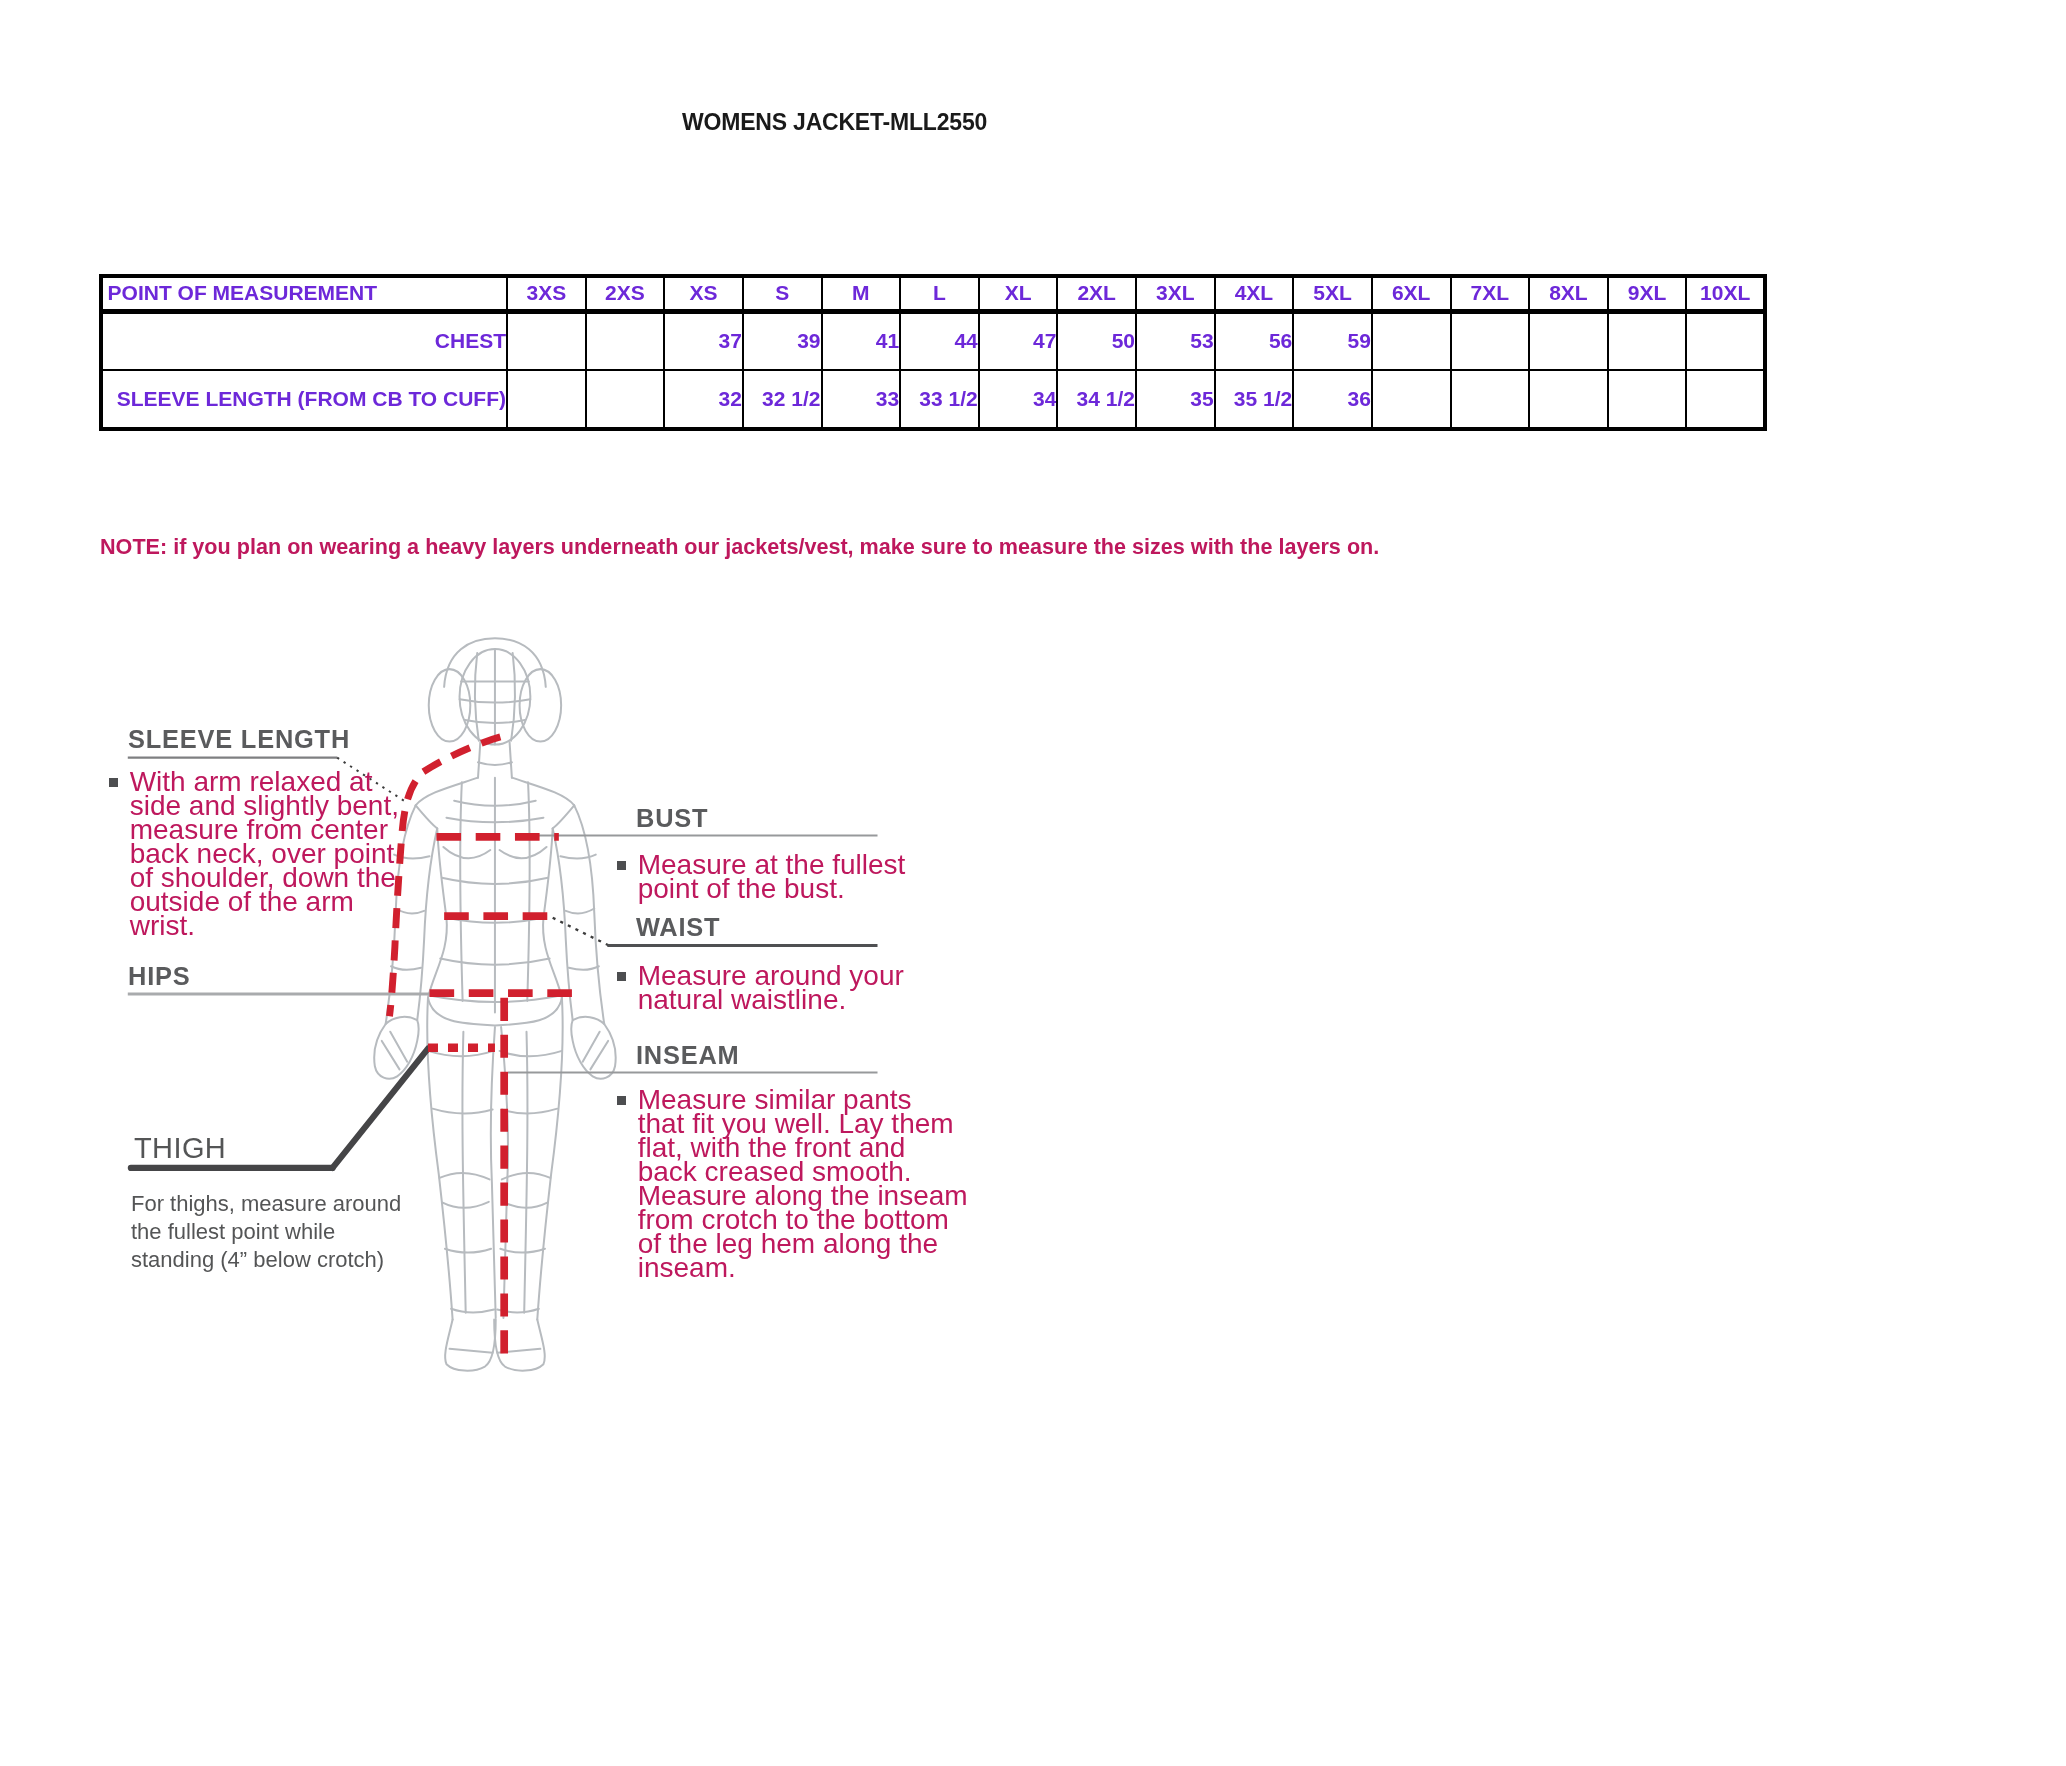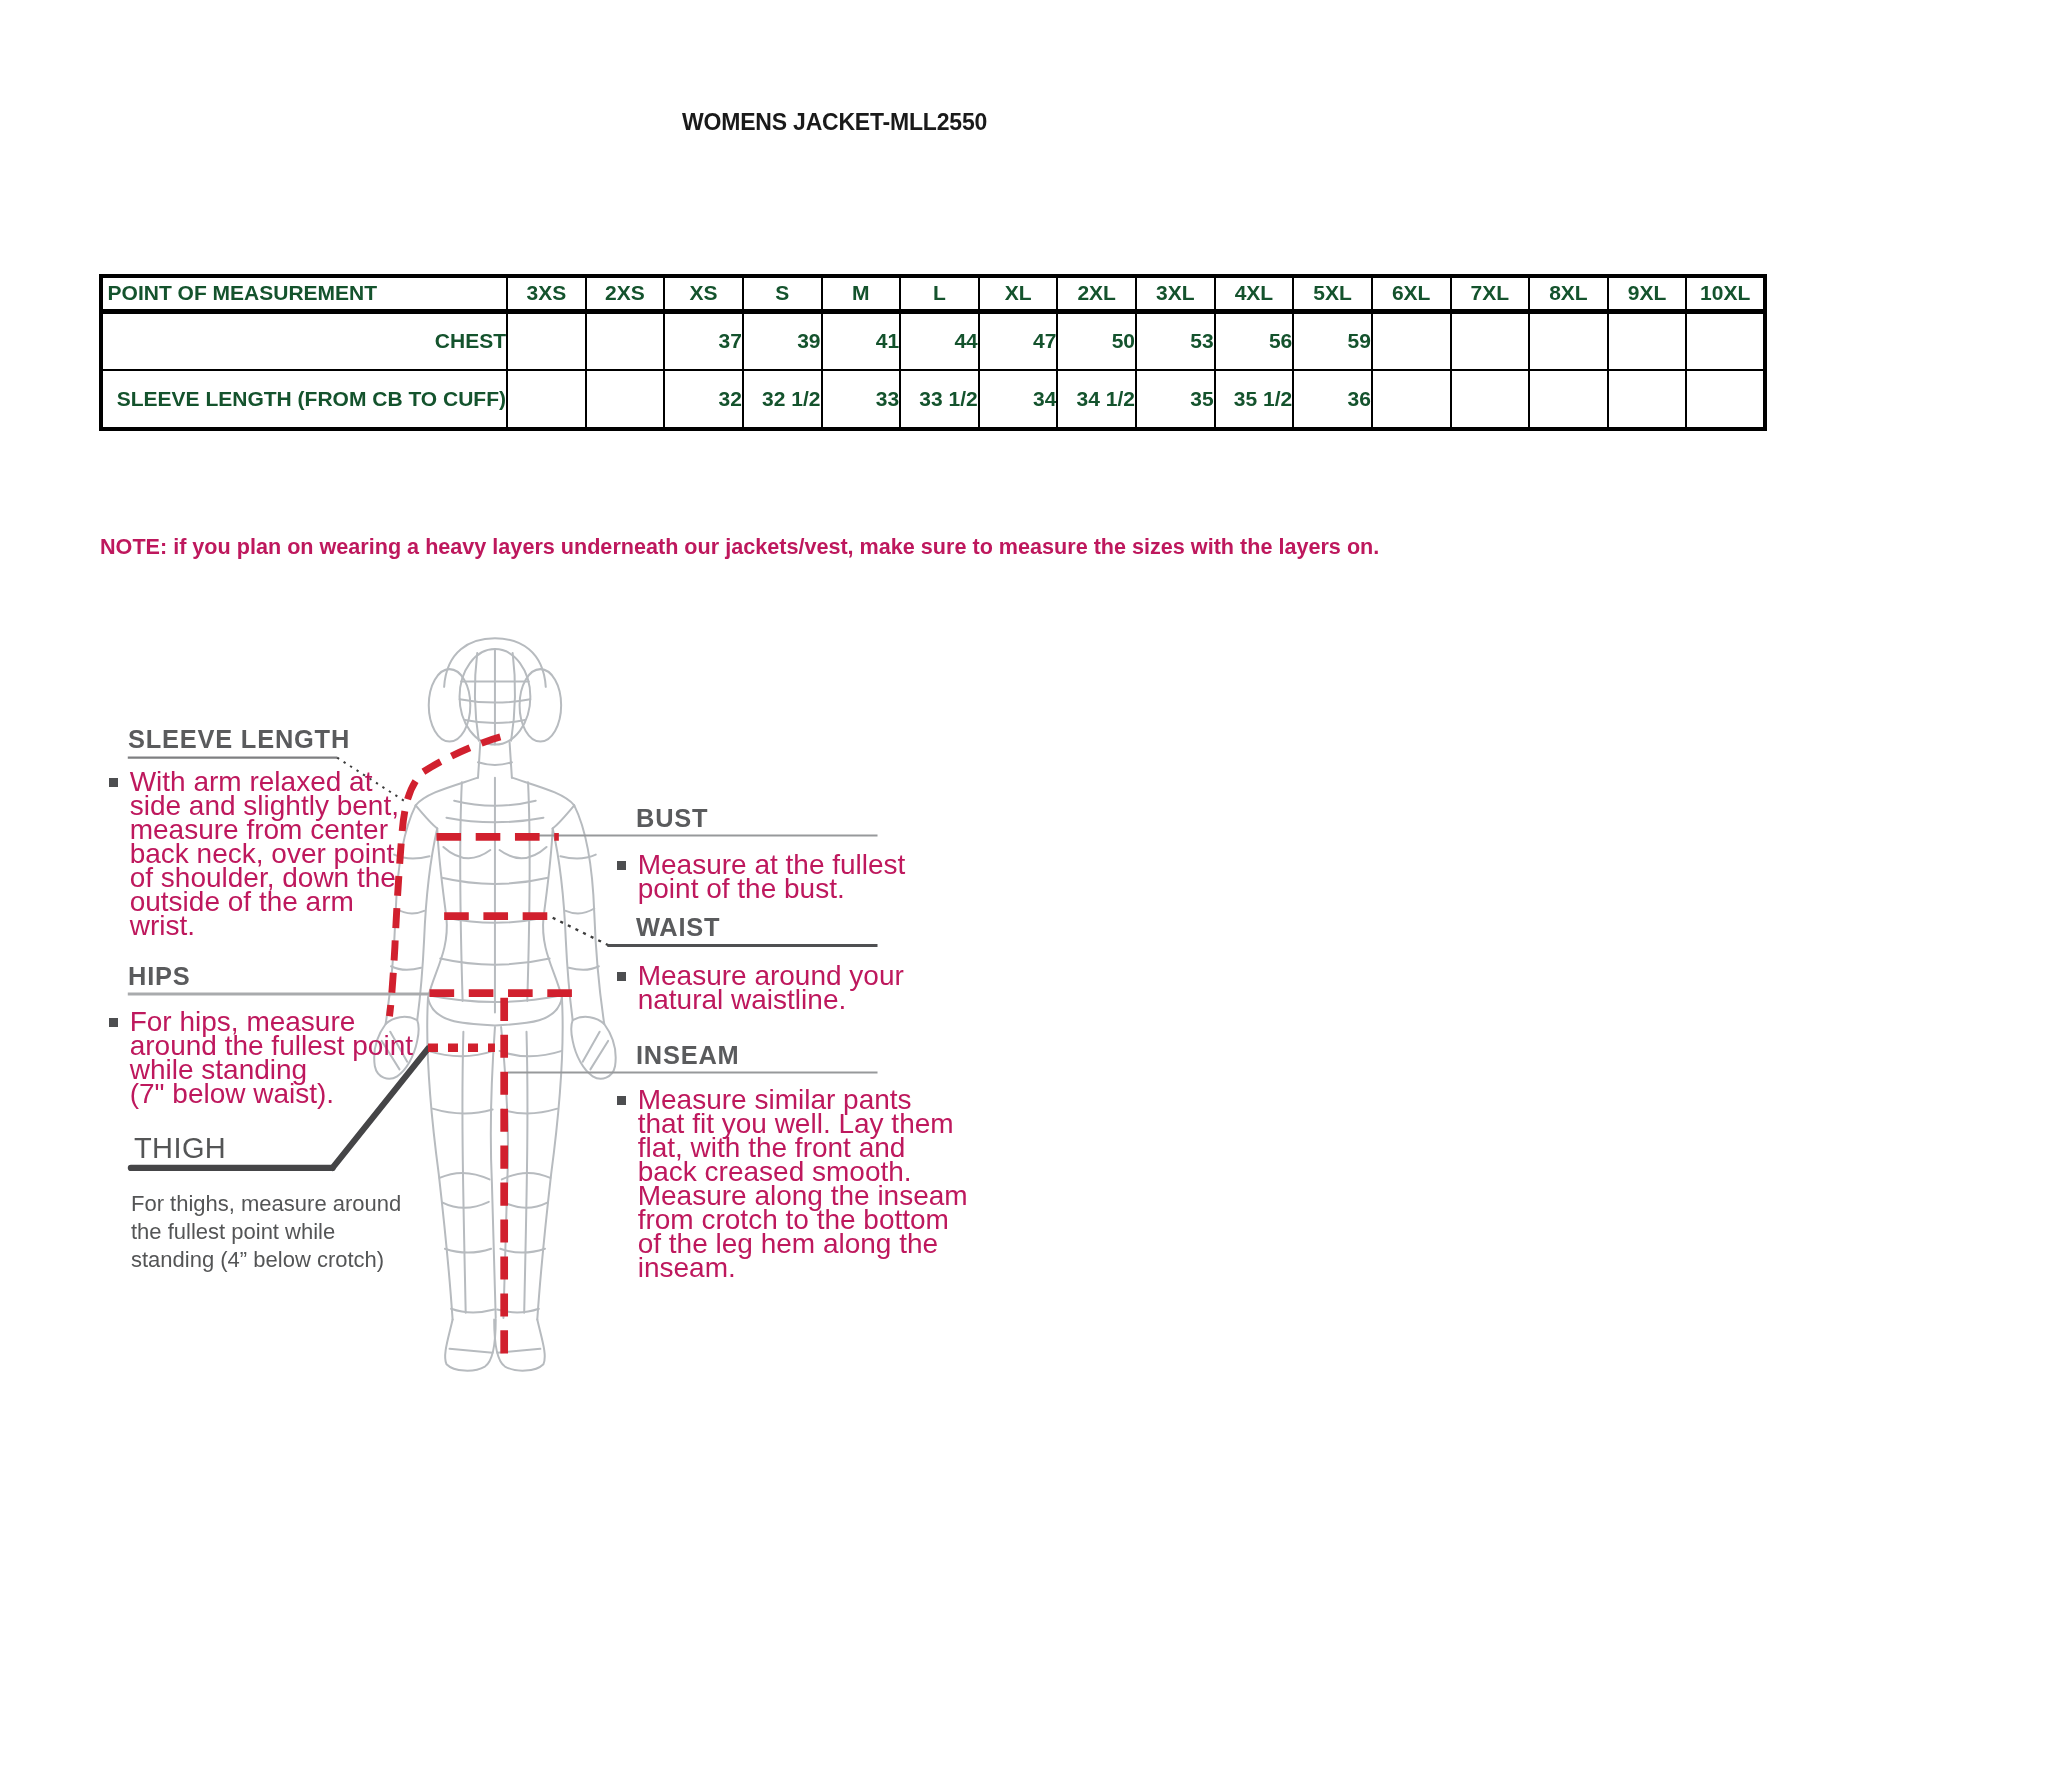--- a/index.html
+++ b/index.html
@@ -8,21 +8,21 @@
          font-family:"Liberation Sans", sans-serif; color:#231f20; }
   .page { position:absolute; inset:0; }
 
   
   .doc-title { position:absolute; left:682px; top:109px; font-size:23px; font-weight:700;
                letter-spacing:-0.2px; color:#1a1a1a; }
 
   
   .size-table { position:absolute; left:99px; top:274px; width:1668px;
                 border-collapse:collapse; table-layout:fixed;
-                border:4.6px solid #000; font-size:21px; font-weight:700; color:#14532d; }
+                border:4.6px solid #000; font-size:21px; font-weight:700; color:#6d28d9; }
   .size-table th, .size-table td { border:2.3px solid #000; vertical-align:middle; overflow:hidden; }
   .size-table thead th { height:35px; text-align:center; border-bottom:5.4px solid #000; }
   .size-table thead th.pom { text-align:left; padding-left:4.6px; }
   .size-table tbody td { height:59px; text-align:right; padding-left:10.8px; }
   .size-table tbody td.rowlabel { padding-left:4.6px; }
   .size-table col.c-label { width:406px; }
 
   
   .note-line { position:absolute; left:100px; top:534px; font-size:21.6px; font-weight:700; color:#be185d; }
 
@@ -239,27 +239,20 @@
     <span class="txt">With arm relaxed at
 side and slightly bent,
 measure from center
 back neck, over point
 of shoulder, down the
 outside of the arm
 wrist.</span>
   </div>
 
   <div class="g-head" style="left:128px; top:962px;">HIPS</div>
-  <div class="g-item" style="left:109px; top:1010px;">
-    <span class="sq"></span>
-    <span class="txt">For hips, measure
-around the fullest point
-while standing
-(7" below waist).</span>
-  </div>
 
   <div class="g-head thigh" style="left:134px; top:1132px;">THIGH</div>
   <div class="g-plain" style="left:131px; top:1190px;">For thighs, measure around
 the fullest point while
 standing (4” below crotch)</div>
 
   <div class="g-head" style="left:636px; top:804px;">BUST</div>
   <div class="g-item" style="left:617px; top:853px;">
     <span class="sq"></span>
     <span class="txt">Measure at the fullest

